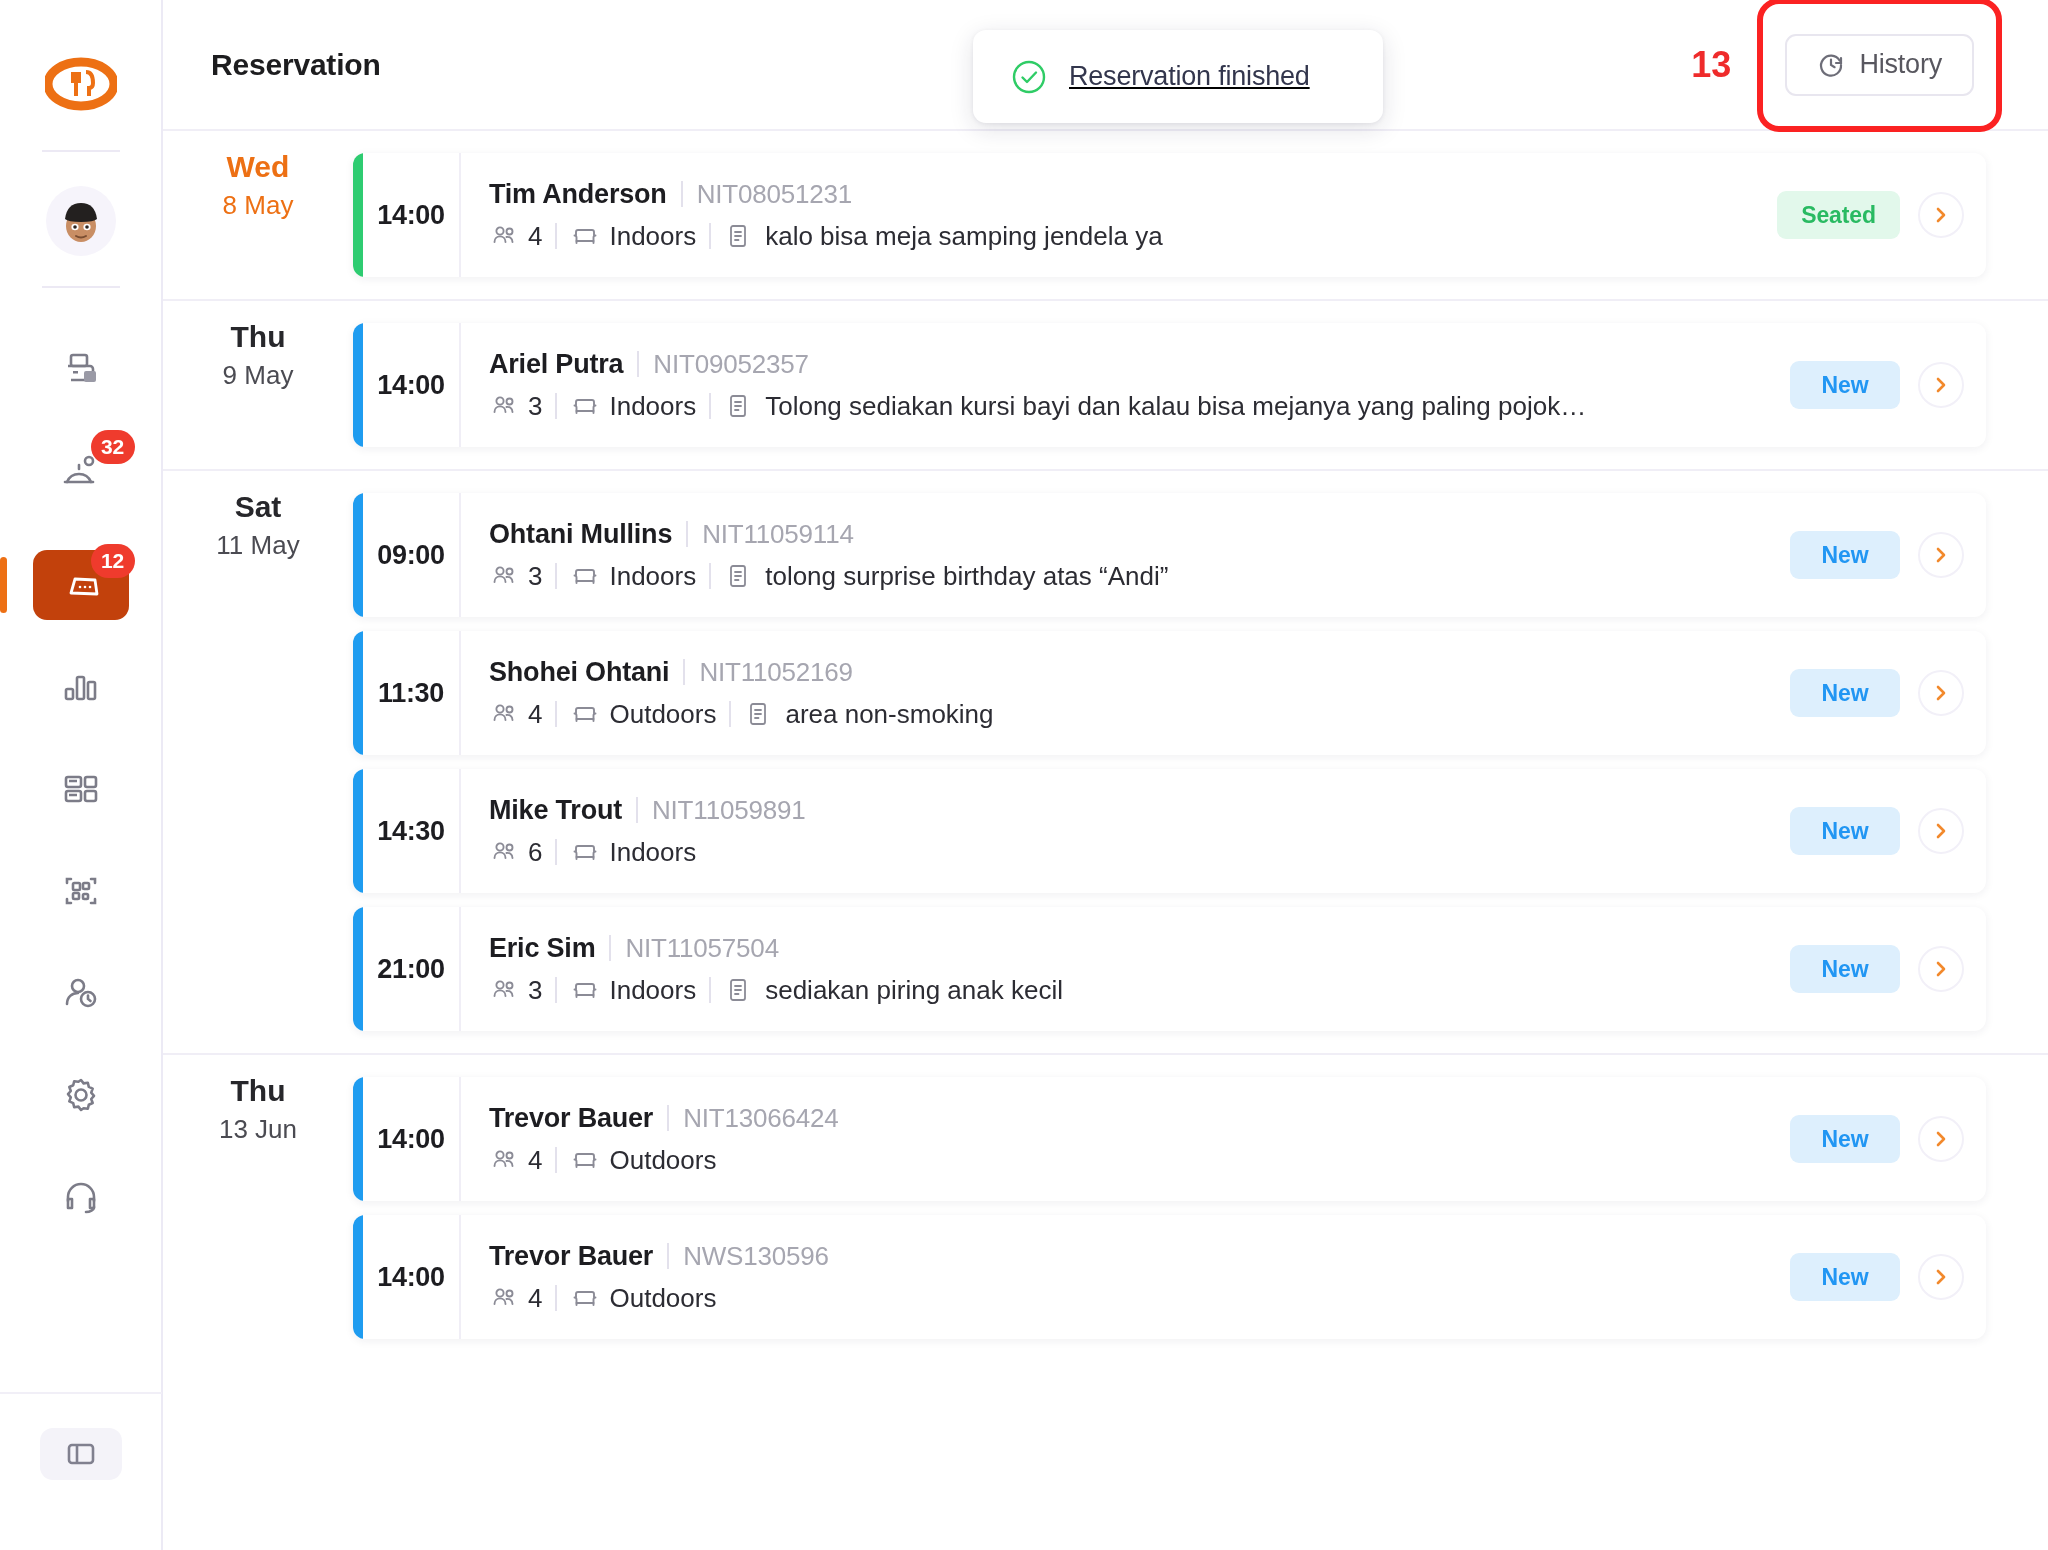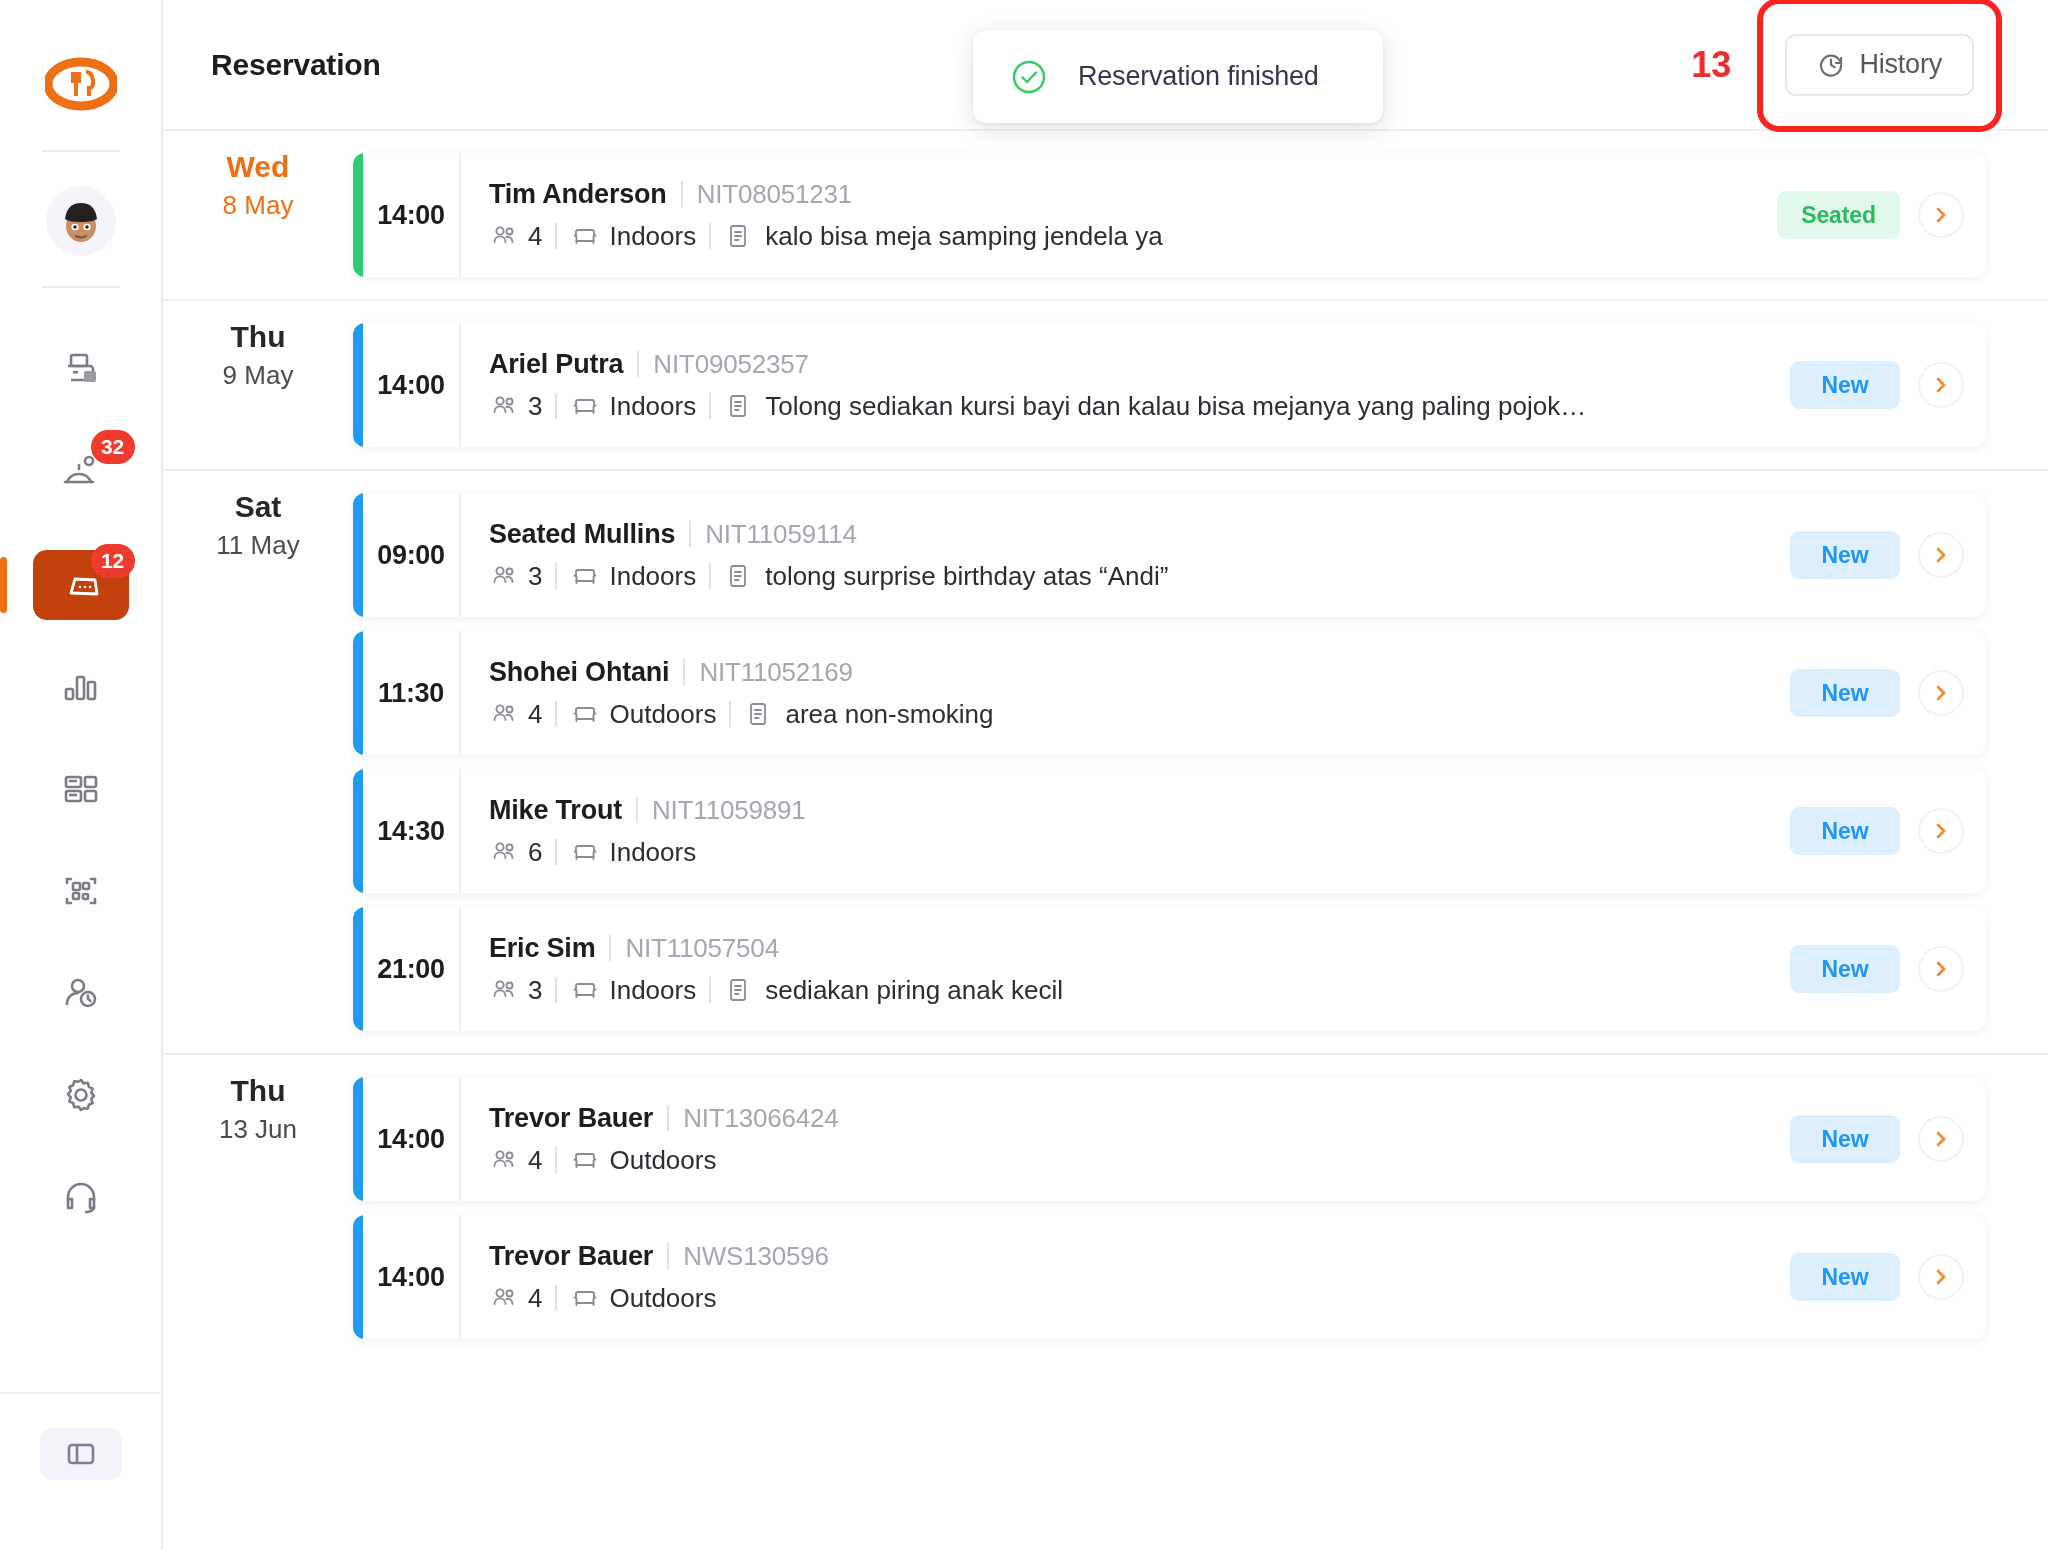--- a/index.html
+++ b/index.html
@@ -122,22 +122,23 @@
 
   
   .toast {
     position: absolute;
     left: 810px; top: 30px;
     width: 410px; height: 93px;
     background: #fff;
     border-radius: 13px;
     box-shadow: 0 6px 24px rgba(32,33,60,0.13), 0 1px 4px rgba(32,33,60,0.07);
     display: flex; align-items: center;
-    padding-left: 37px; gap: 30px;
+    padding-left: 37px; gap: 21px;
     z-index: 40;
+    text-decoration: underline;
   }
   .toast .msg { font-size: 27px; color: #33364d; letter-spacing: -0.2px; }
 
   
   .list { padding: 0 0 0 0; height: 1418px; overflow: hidden; }
   .day-group { display: flex; border-bottom: 2px solid #f0eef6; }
   .day-group:last-child { border-bottom: none; }
   .day-col {
     width: 190px; flex: 0 0 190px;
     padding-top: 17px;
@@ -508,21 +509,21 @@
           <div class="day-col">
             <div class="day-name">Sat</div>
             <div class="day-date">11 May</div>
           </div>
           <div class="rows-col">
             <div class="res-card">
               <div class="status-bar" style="background:#1f9cf0"></div>
               <div class="time-cell">09:00</div>
               <div class="info-cell">
                 <div class="info-line1">
-                  <span class="guest-name">Seated Mullins</span>
+                  <span class="guest-name">Ohtani Mullins</span>
                   <span class="sep-v"></span>
                   <span class="booking-code">NIT11059114</span>
                 </div>
                 <div class="info-line2">
                   <span class="meta">
                     <span>
                       <svg width="30" height="30" viewBox="0 0 30 30" fill="none" stroke="#8b8b96" stroke-width="1.9" stroke-linecap="round">
                         <circle cx="11" cy="10" r="3.6"></circle>
                         <path d="M5.5 21c0-3.4 2.5-5.6 5.5-5.6s5.5 2.2 5.5 5.6"></path>
                         <circle cx="20.5" cy="10.5" r="3"></circle>

